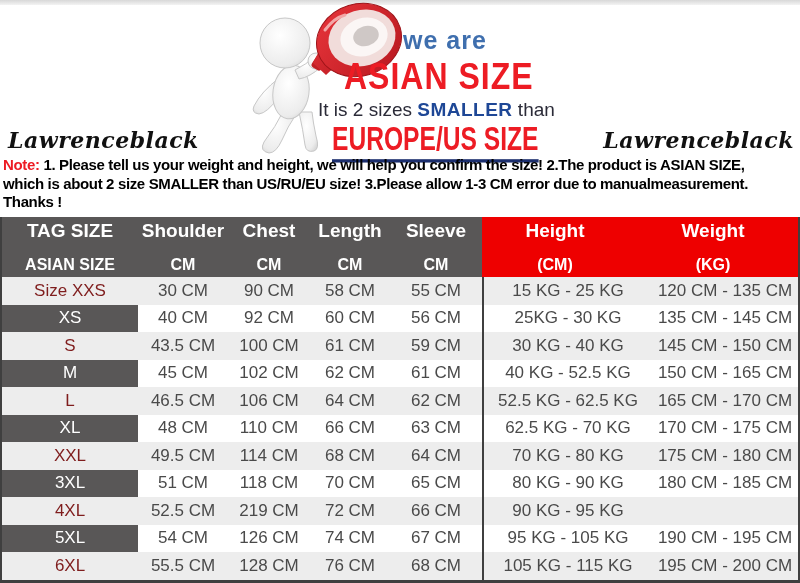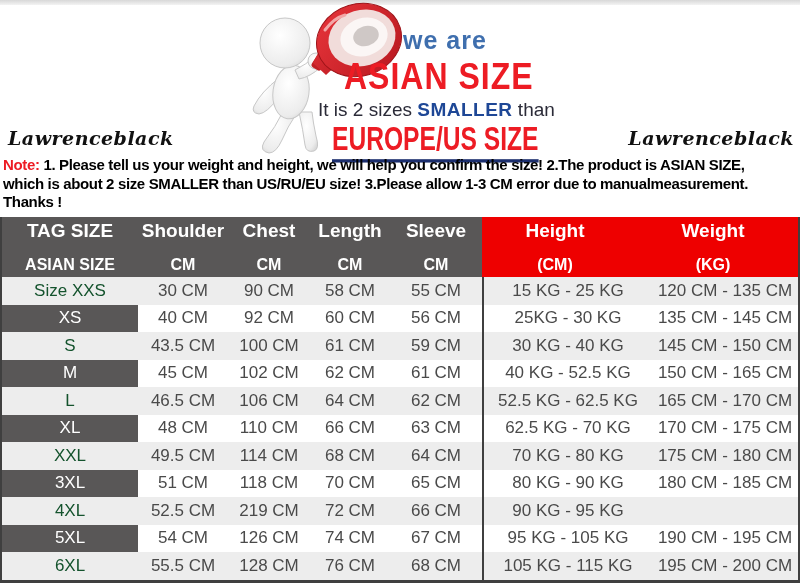--- a/index.html
+++ b/index.html
@@ -15,41 +15,41 @@
   .title1{position:absolute;left:344px;top:56px;font-size:32px;font-weight:bold;
         color:#ed1c24;letter-spacing:1px;transform:scale(1.0,1.15);transform-origin:left top;
         white-space:nowrap;}
   .subtitle{position:absolute;left:318px;top:99px;font-size:19px;color:#2b2b38;
         white-space:nowrap;}
   .subtitle .smaller{font-weight:bold;color:#1e4796;letter-spacing:0.5px;}
   .title2{position:absolute;left:332px;top:120px;font-size:30px;font-weight:bold;
         color:#ed1c24;white-space:nowrap;transform:scale(0.82,1.12);transform-origin:left top;
         border-bottom:3px solid #1c2f6e;padding-bottom:1px;}
   .brand{position:absolute;top:127px;font-family:"DejaVu Serif","Liberation Serif",serif;
-        font-style:italic;font-weight:600;font-size:19px;color:#111;letter-spacing:0.5px;}
+        font-style:italic;font-weight:600;font-size:22px;color:#111;letter-spacing:0.5px;}
   .brand.left{left:8px;}
   .brand.right{right:6px;}
   
   .note{position:absolute;left:3px;top:156px;width:797px;font-size:15px;font-weight:bold;
         color:#000;line-height:18.5px;letter-spacing:-0.35px;}
   .note div{white-space:nowrap;}
   .note .red{color:#ed1c24;}
   
   .size-table{position:absolute;left:0;top:217px;width:796px;
         border-left:2px solid #3f3f3f;border-right:2px solid #3f3f3f;border-bottom:3px solid #3f3f3f;}
   .thead{display:flex;height:60px;}
   .th{display:flex;flex-direction:column;align-items:center;justify-content:center;gap:14px;
         background:#595757;color:#fff;}
   .th .l1{font-size:19px;font-weight:bold;}
   .th .l2{font-size:16px;font-weight:bold;}
   .th.red{background:#ee0000;}
   .tr{display:flex;height:27.5px;align-items:stretch;background:#ffffff;}
   .tr.stripe{background:#ededed;}
   .td{display:flex;align-items:center;justify-content:center;font-size:17px;color:#4a4a4a;}
-  .tr .c0{color:#14532d;}
+  .tr .c0{color:#7f1d1d;}
   .tr.plain .c0{background:#595757;color:#ffffff;}
   .c0{width:136px;}.c1{width:90px;}.c2{width:82px;}.c3{width:80px;}.c4{width:92px;}
   .c5{width:168px;border-left:2px solid #3f3f3f;}.c6{flex:1;}
   .th.c5{border-left:none;width:170px;}
 </style>
 </head>
 <body>
 
 <div class="page">
   <div class="top-strip"></div>

